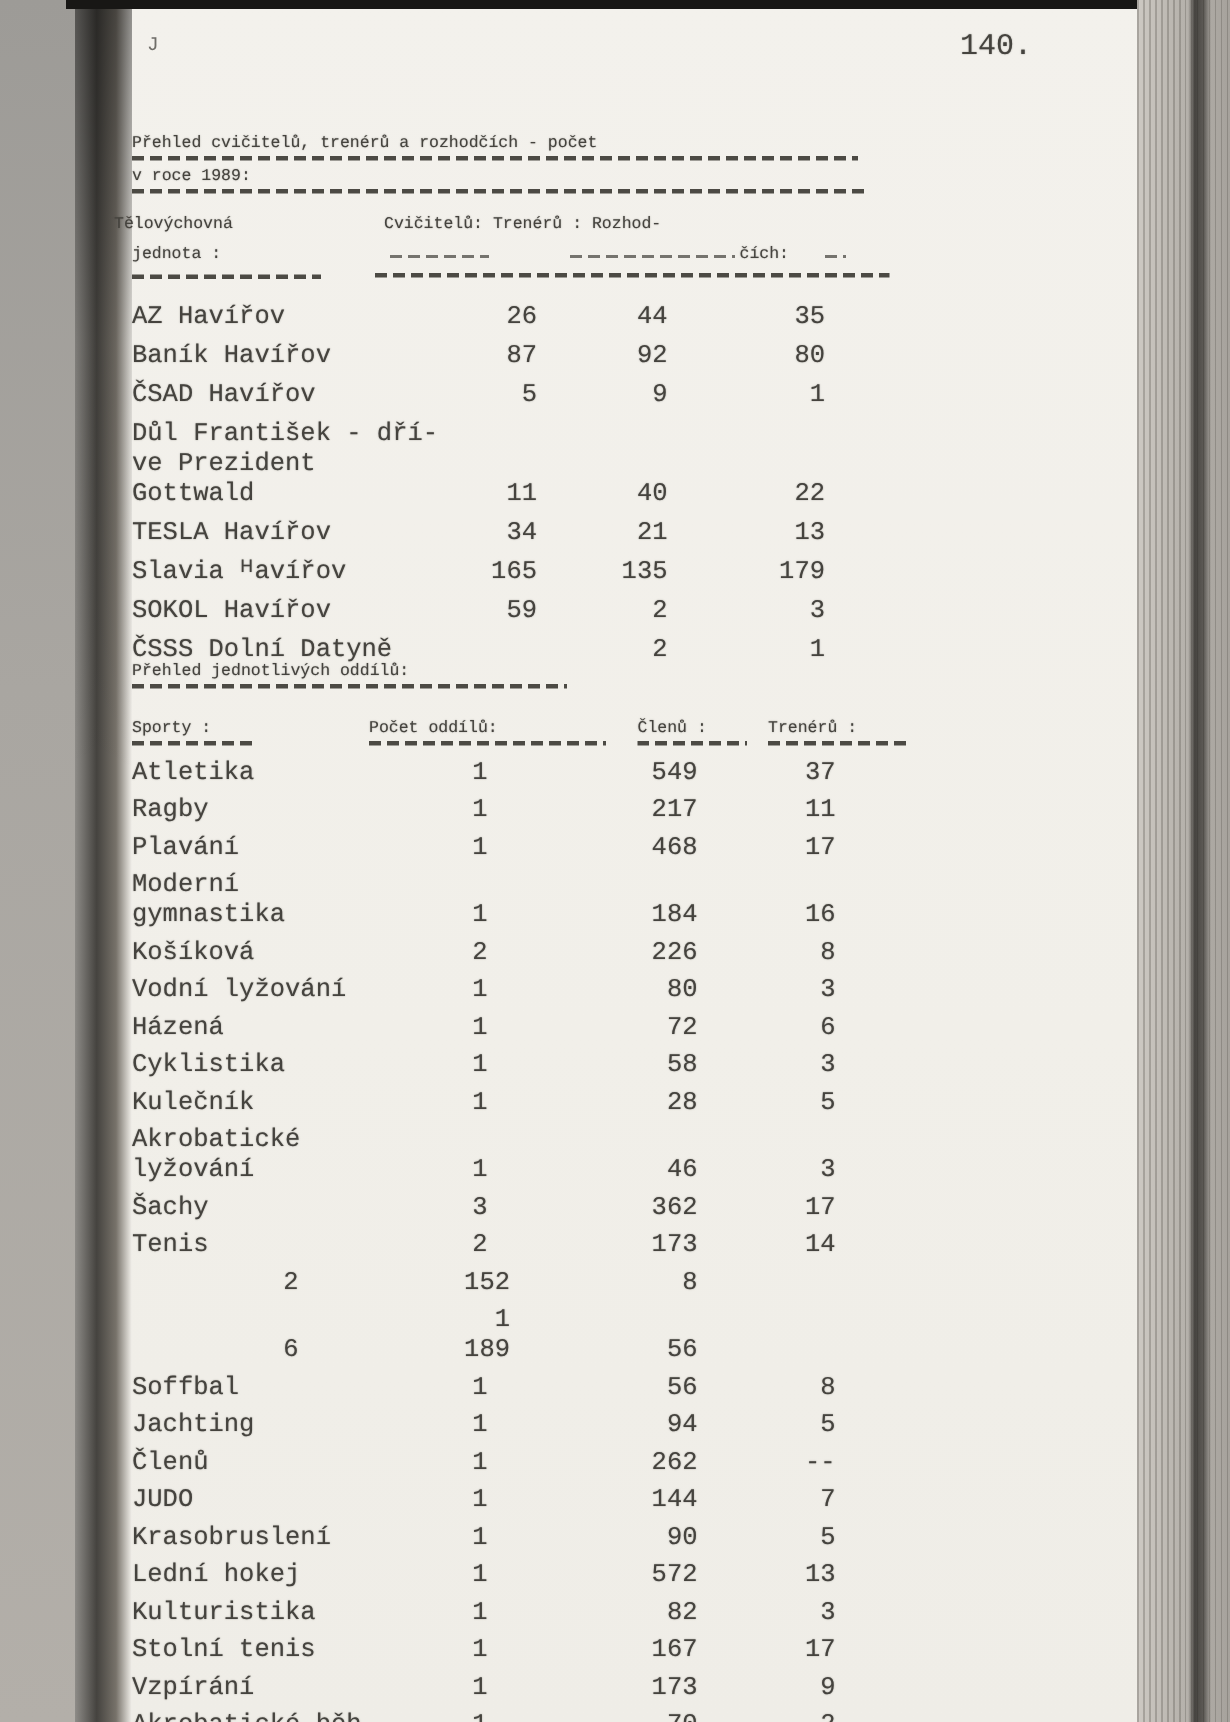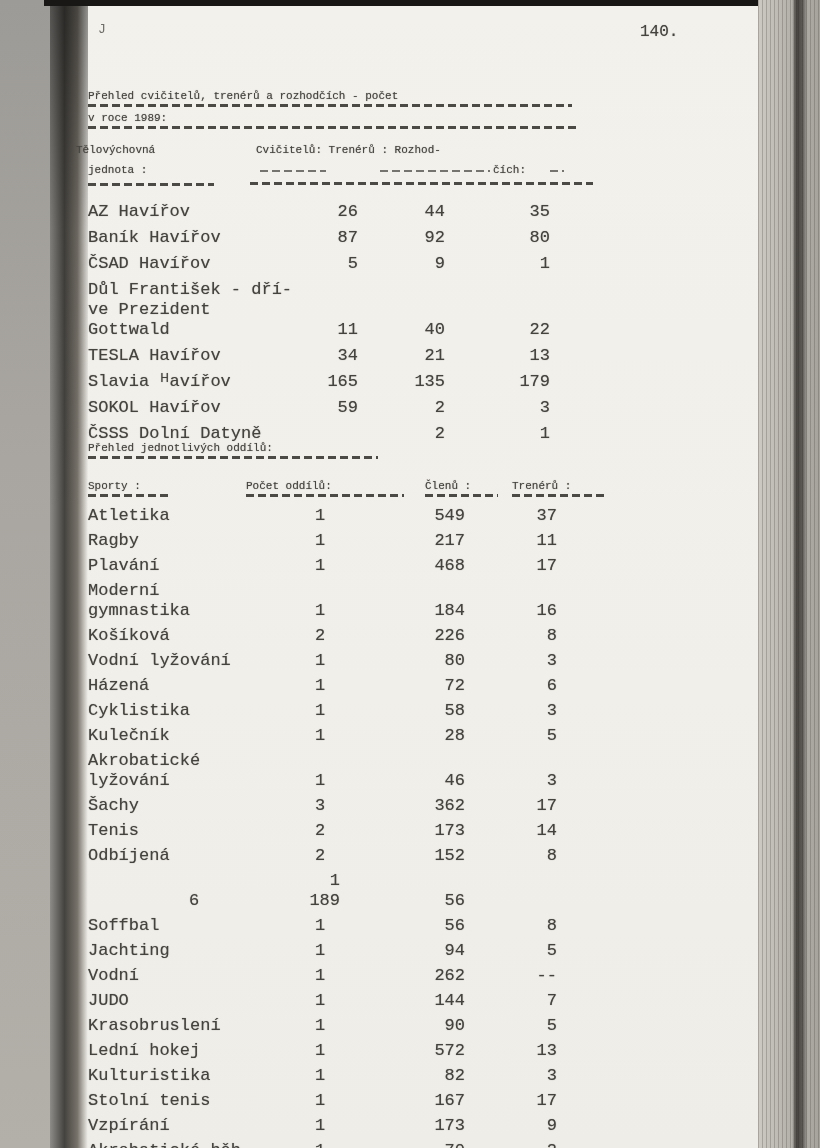--- a/index.html
+++ b/index.html
@@ -23,21 +23,21 @@
     background:
       linear-gradient(90deg,rgba(0,0,0,0) 0%,rgba(0,0,0,0) 55%,rgba(28,26,23,.72) 62%,rgba(28,26,23,.55) 72%,rgba(0,0,0,0) 80%),
       repeating-linear-gradient(90deg,rgba(74,70,63,.28) 0 1px,rgba(0,0,0,0) 1px 4px),
       linear-gradient(90deg,#cdc9c3 0%,#b8b4ae 45%,#a6a29c 100%);}
   
   .txt{position:absolute;color:#45433e;font-size:11px;line-height:20px;
     letter-spacing:0;white-space:pre-line;text-shadow:0 0 1px rgba(69,67,62,.55);}
   .dash{position:absolute;height:3px;
     background:repeating-linear-gradient(90deg,#4c4a44 0 8px,rgba(0,0,0,0) 8px 12px);}
   .dash.light{height:2px;opacity:.75;}
-  .page-number{left:640px;top:22px;font-size:16px;}
+  .page-number{left:640px;top:22px;font-size:20px;}
   .stray-mark{left:98px;top:20px;font-size:13px;color:#6f6d68;text-shadow:none;}
   
   .rows{position:absolute;left:88px;}
   .row{display:grid;align-items:end;}
   .t1 .row{grid-template-columns:212px 58px 87px 105px;padding-bottom:6px;}
   .t2 .row{grid-template-columns:212px 40px 125px 92px;padding-bottom:5px;}
   .cell{color:#45433e;font-size:17px;line-height:20px;white-space:pre-line;
     text-shadow:0 0 1px rgba(69,67,62,.55);}
   .num{text-align:right;}
   .ctr{text-align:center;}
@@ -203,21 +203,20 @@
         <div class="cell num">362</div>
         <div class="cell num">17</div>
       </div>
       <div class="row">
         <div class="cell ">Tenis</div>
         <div class="cell ctr">2</div>
         <div class="cell num">173</div>
         <div class="cell num">14</div>
       </div>
       <div class="row">
-        <div class="cell ">Odbíjená</div>
         <div class="cell ctr">2</div>
         <div class="cell num">152</div>
         <div class="cell num">8</div>
       </div>
       <div class="row">
         <div class="cell ctr">6</div>
         <div class="cell num">1 189</div>
         <div class="cell num">56</div>
       </div>
       <div class="row">
@@ -226,21 +225,21 @@
         <div class="cell num">56</div>
         <div class="cell num">8</div>
       </div>
       <div class="row">
         <div class="cell ">Jachting</div>
         <div class="cell ctr">1</div>
         <div class="cell num">94</div>
         <div class="cell num">5</div>
       </div>
       <div class="row">
-        <div class="cell ">Vodní</div>
+        <div class="cell ">Členů</div>
         <div class="cell ctr">1</div>
         <div class="cell num">262</div>
         <div class="cell num">--</div>
       </div>
       <div class="row">
         <div class="cell ">JUDO</div>
         <div class="cell ctr">1</div>
         <div class="cell num">144</div>
         <div class="cell num">7</div>
       </div>

